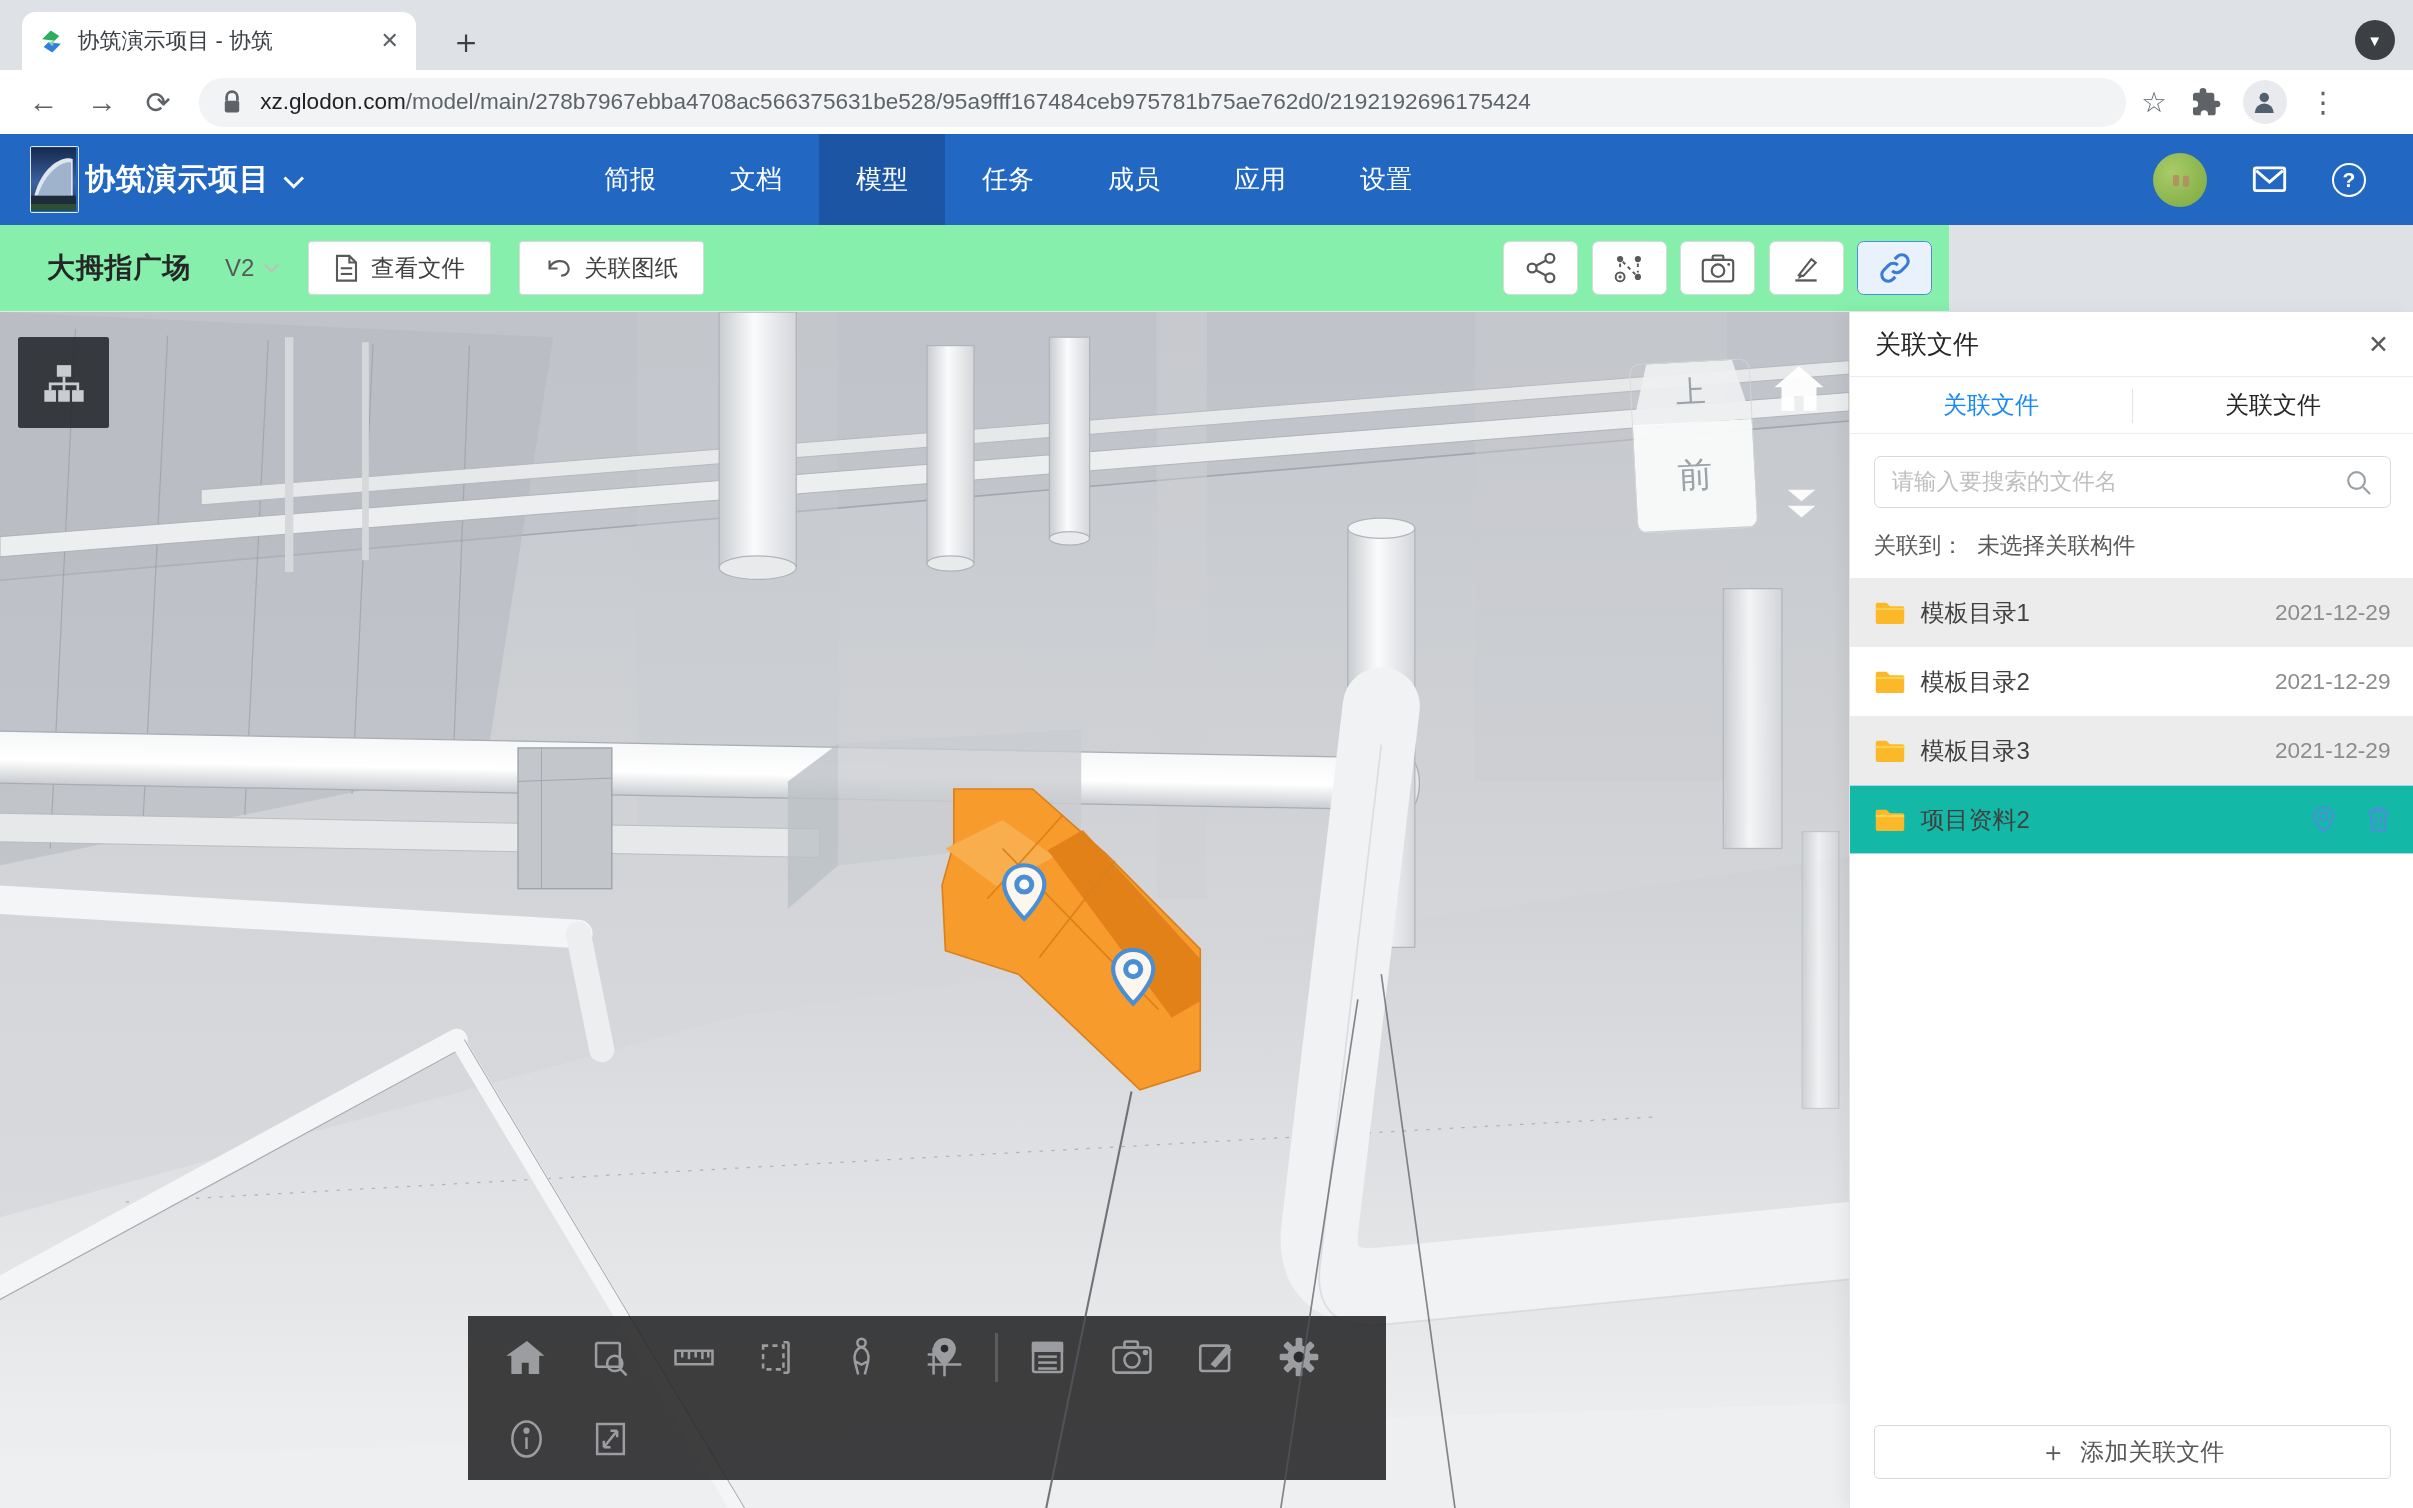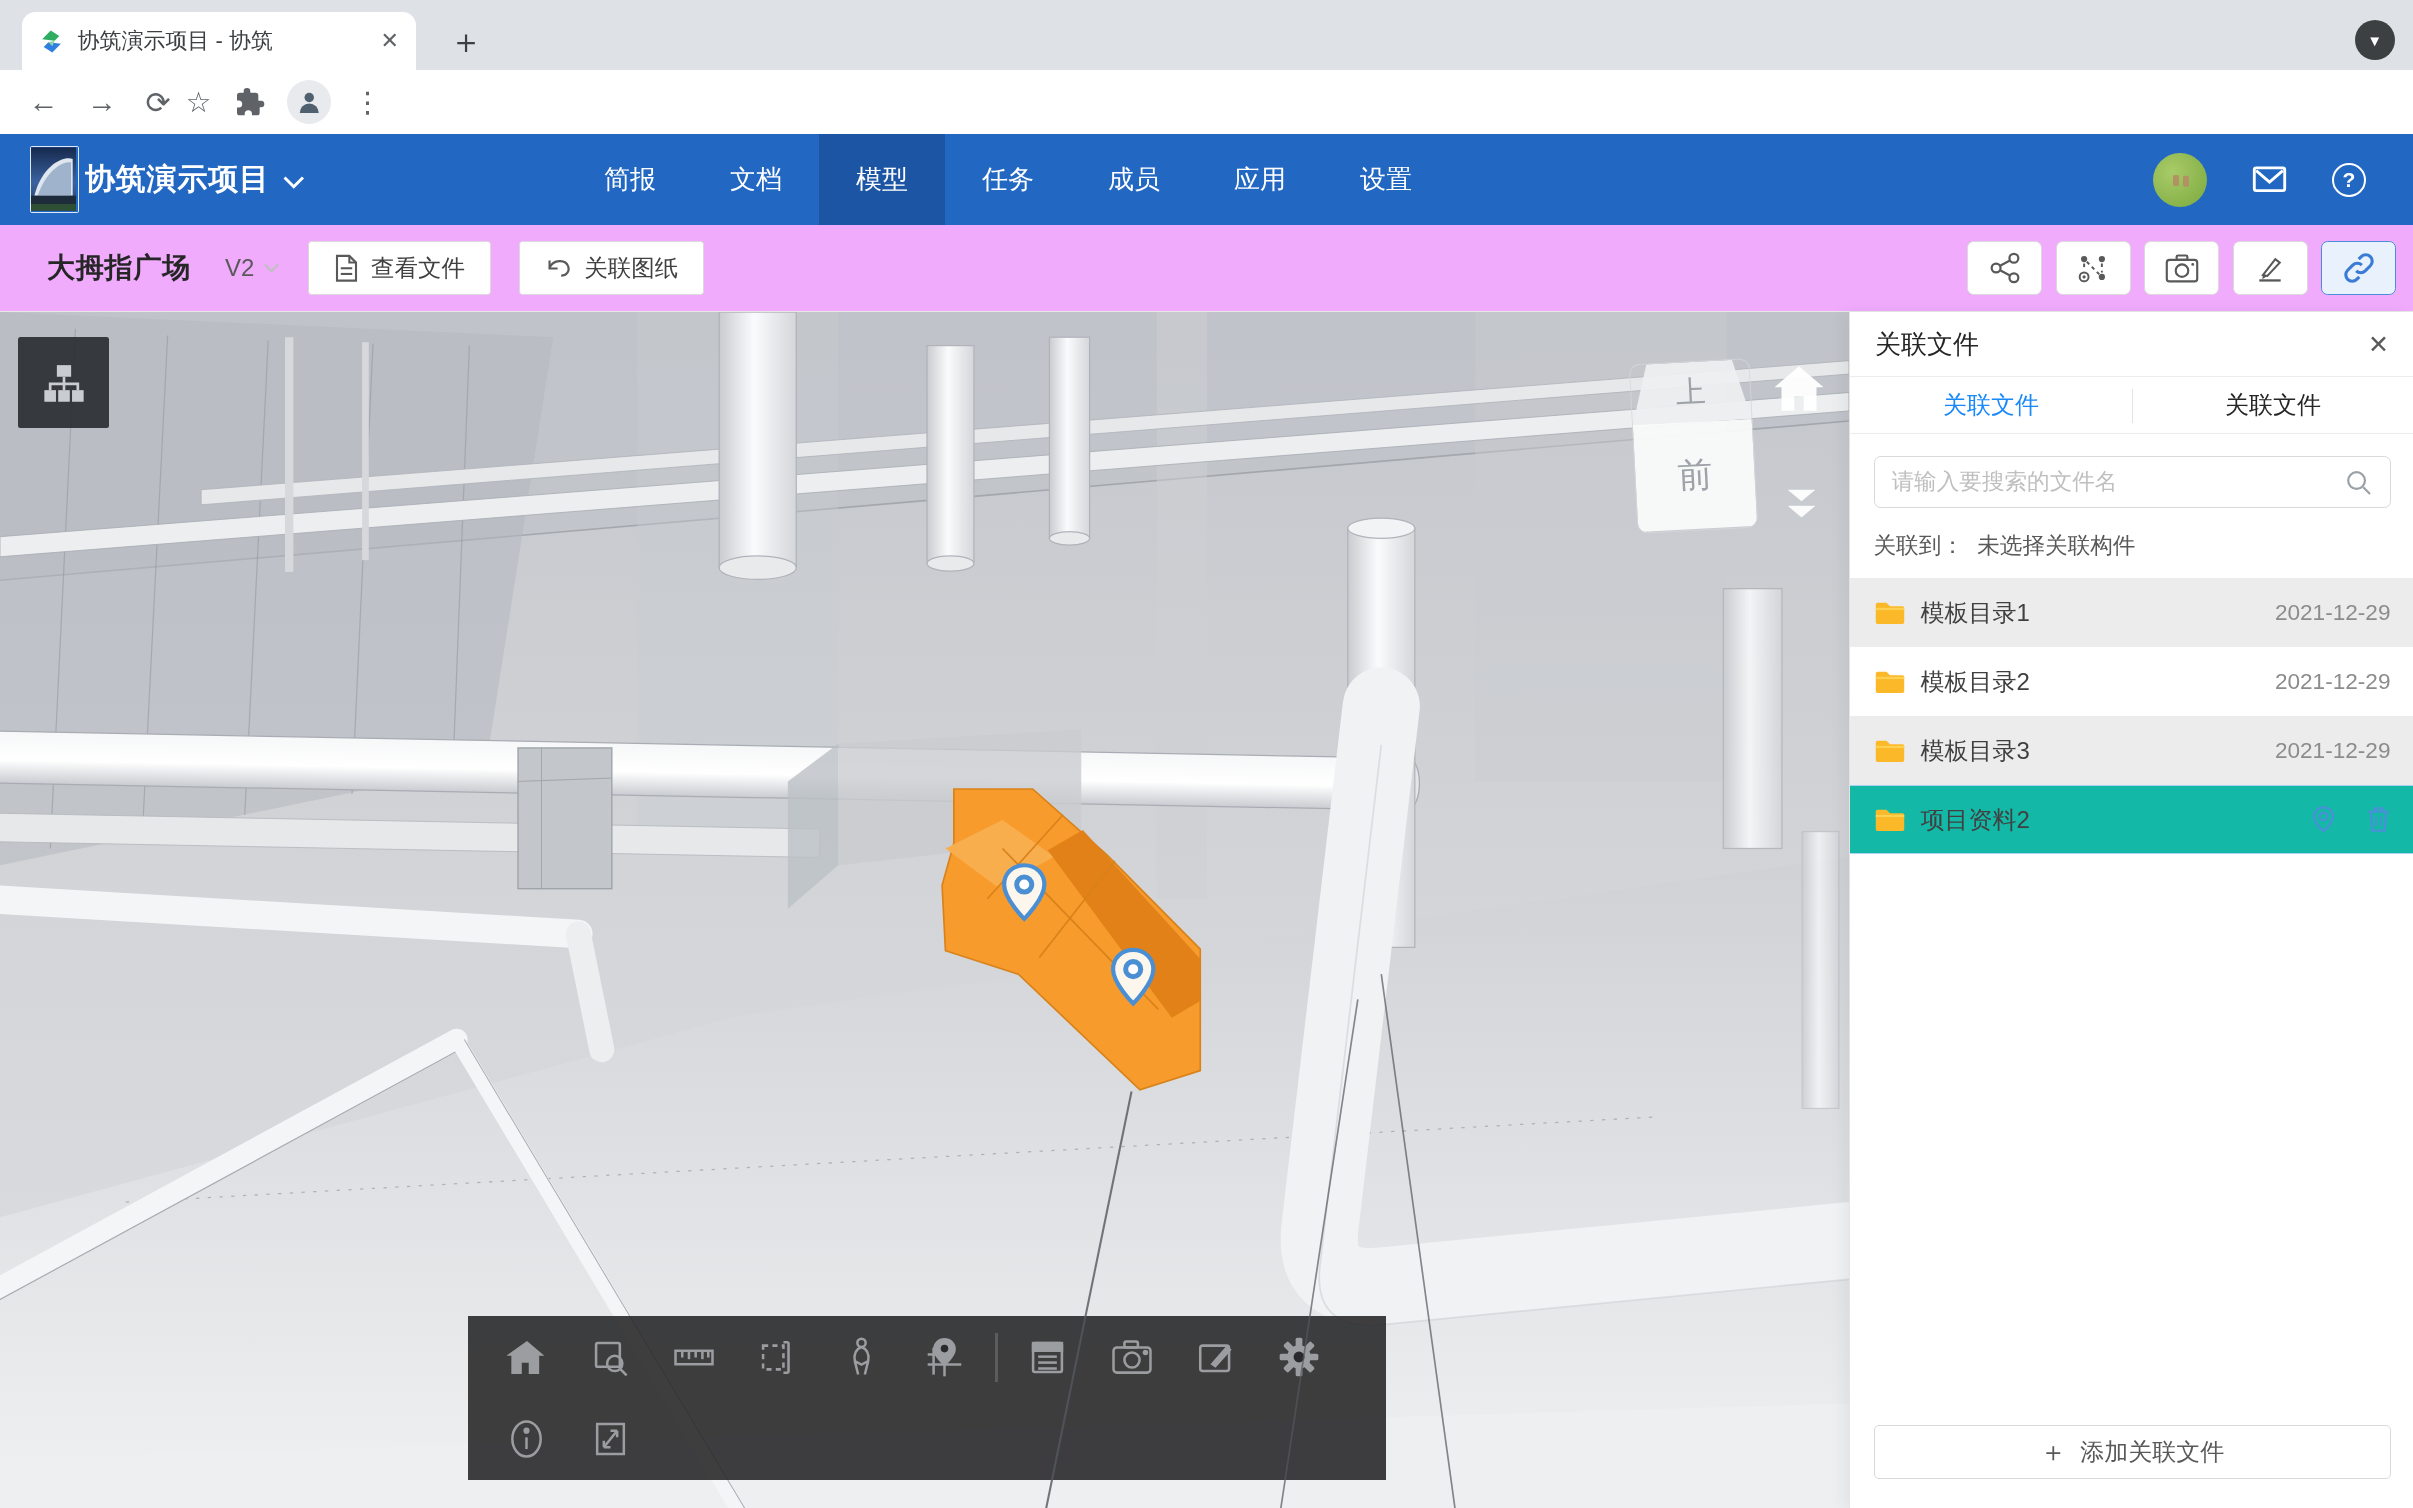--- a/index.html
+++ b/index.html
@@ -39,21 +39,21 @@
               font-size:26px; color:#fff; cursor:pointer; }
   .nav-item.active { background:#1b55a3; }
   .header-right { position:absolute; right:0; top:0; height:91px; display:flex; align-items:center; gap:45px; padding-right:47px; }
   .user-avatar { width:54px; height:54px; border-radius:50%; background:radial-gradient(circle at 35% 35%, #a8cb68, #7ba83e);
                  position:relative; overflow:hidden; }
   .user-avatar::after { content:""; position:absolute; left:20px; top:22px; width:5.9px; height:11px; background:#b29163; box-shadow:10px 0.8px 0 #b29163; border-radius:1.7px; }
   .help-circle { width:34px; height:34px; border:2.5px solid #fff; border-radius:50%; display:flex; align-items:center; justify-content:center;
                  font-size:21px; font-weight:bold; color:#fff; }
 
   
-  #sub-toolbar { position:absolute; left:0; top:225px; width:2413px; height:87px; background:#f0abfc;
+  #sub-toolbar { position:absolute; left:0; top:225px; width:1949px; height:87px; background:#86efac;
                  border-bottom:0.8px solid #e8e8e8; display:flex; align-items:center; }
   .model-name { font-size:28px; font-weight:bold; color:#262626; margin-left:47px; letter-spacing:0.8px; }
   .version-box { display:flex; align-items:center; margin-left:34px; font-size:24px; color:#595959; gap:8.4px; }
   .ghost-btn { display:flex; align-items:center; gap:11.7px; height:54px; padding:0 25px; margin-left:28.5px;
                border:0.8px solid #d9d9d9; border-radius:3.4px; font-size:23.5px; color:#404040; background:#fff; }
   .tool-btn-group { margin-left:auto; margin-right:17px; display:flex; gap:13.4px; }
   .tool-btn { width:75px; height:54px; border:0.8px solid #d9d9d9; border-radius:6.7px; background:#fff;
               display:flex; align-items:center; justify-content:center; }
   .tool-btn.active { border:1.7px solid #4a90d9; background:#e9f2fc; }
 
@@ -123,20 +123,27 @@
       <span class="tab-close">✕</span>
     </div>
     <div class="new-tab-btn">＋</div>
     <div class="tab-menu-btn">▼</div>
   </div>
 
   <div id="url-row">
     <span class="nav-glyph">←</span>
     <span class="nav-glyph">→</span>
     <span class="nav-glyph">⟳</span>
+    <div class="url-pill">
+      <svg width="22" height="27" viewBox="0 0 24 30" style="margin-right:17px;flex:0 0 auto;">
+        <path d="M6,13 v-4 a6,6 0 0 1 12,0 v4" fill="none" stroke="#5f6368" stroke-width="3"></path>
+        <rect x="4" y="13" width="16" height="13" rx="2" fill="#5f6368"></rect>
+      </svg>
+      <span class="url-text"><span class="url-domain">xz.glodon.com</span><span>/model/main/278b7967ebba4708ac566375631be528/95a9fff167484ceb975781b75ae762d0/2192192696175424</span></span>
+    </div>
     <div class="chrome-right">
       <span class="star-glyph">☆</span>
       <svg width="32" height="32" viewBox="0 0 24 24">
         <path d="M20 11h-1V7a2 2 0 0 0-2-2h-4V4a2.5 2.5 0 0 0-5 0v1H5a2 2 0 0 0-2 2v3.8h1.2a2.7 2.7 0 0 1 0 5.4H3V20a2 2 0 0 0 2 2h3.8v-1.2a2.7 2.7 0 0 1 5.4 0V22H18a2 2 0 0 0 2-2v-4h1a2.5 2.5 0 0 0 0-5z" fill="#5f6368"></path>
       </svg>
       <div class="chrome-avatar">
         <svg width="28.5" height="28.5" viewBox="0 0 24 24">
             <circle cx="12" cy="8" r="4" fill="#50606e"></circle>
             <path d="M4,21 a8,8 0 0 1 16,0 z" fill="#50606e"></path>
           </svg>

